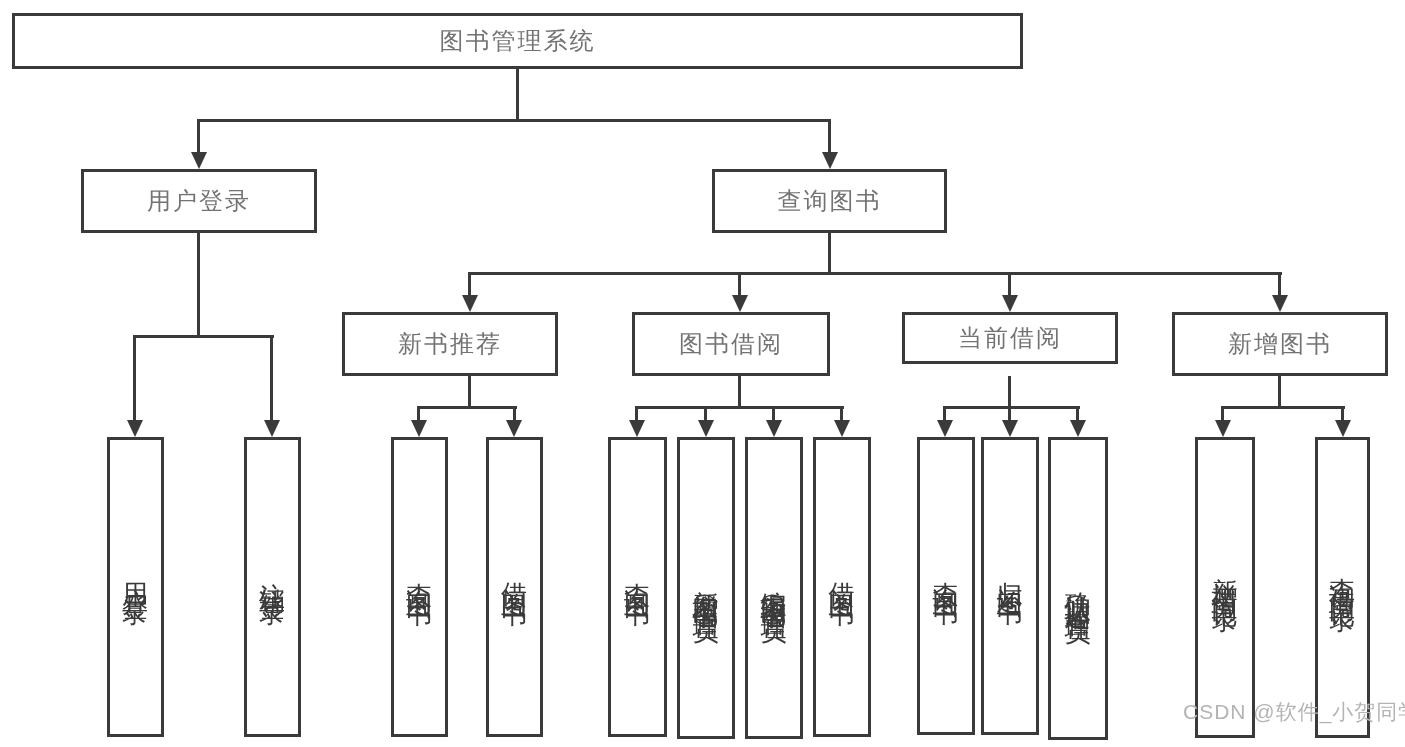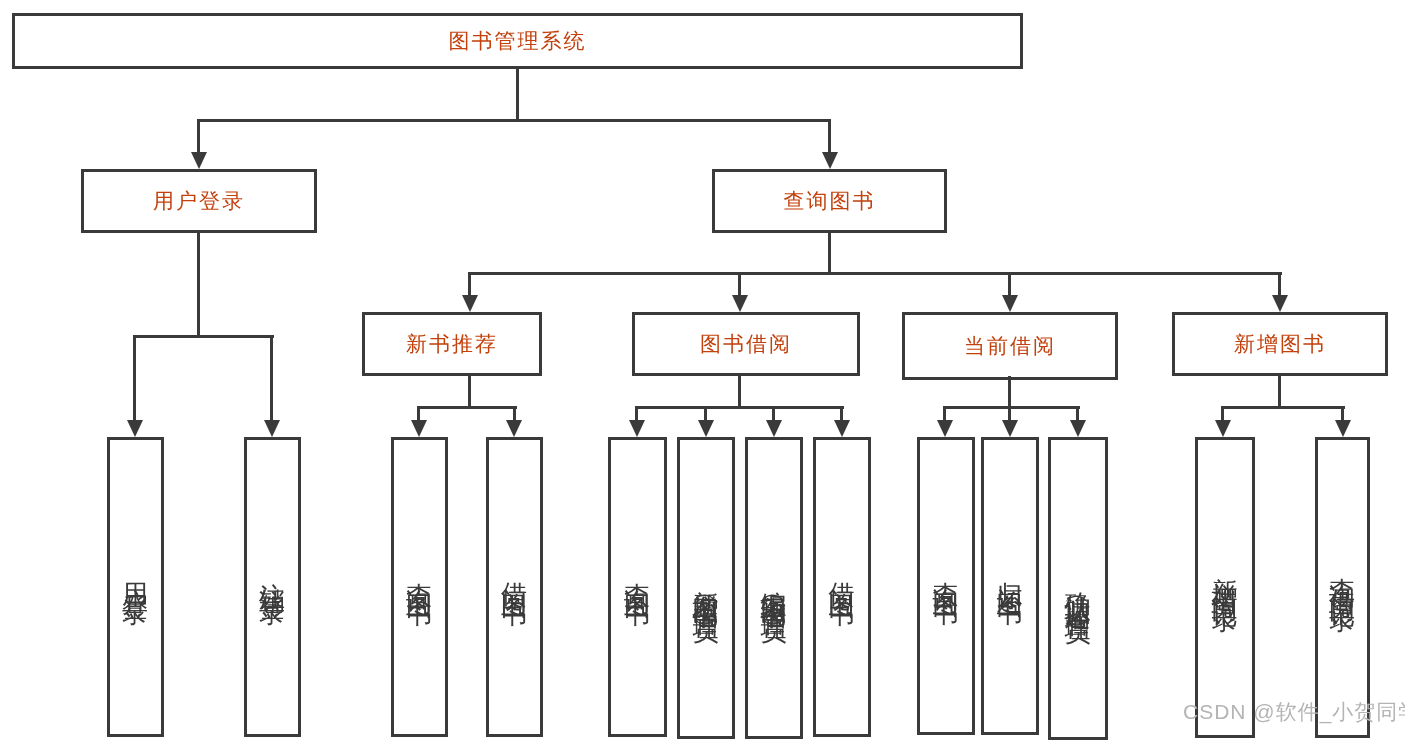--- a/index.html
+++ b/index.html
@@ -7,21 +7,21 @@
     width:1405px;height:747px;position:relative;overflow:hidden;
     background:#ffffff;
     font-family:"Liberation Sans","DejaVu Sans",sans-serif;
     color:#333333;
   }
   .box{
     position:absolute;box-sizing:border-box;
     border:3px solid #3a3a3a;background:#ffffff;
     display:flex;align-items:center;justify-content:center;
   }
-  .hlabel{font-size:21px;letter-spacing:2px;color:#c2410c;white-space:nowrap}
+  .hlabel{font-size:24px;letter-spacing:2px;color:#737373;white-space:nowrap}
   .leaf .vlabel{
     writing-mode:vertical-rl;text-orientation:mixed;
     font-size:26px;line-height:1;letter-spacing:6px;
     color:#3a3a3a;padding-bottom:26px;
   }
   .leaf.fill .vlabel{padding-bottom:0;letter-spacing:4px}
   .vline{position:absolute;width:3px;background:#3a3a3a}
   .hline{position:absolute;height:3px;background:#3a3a3a}
   .arrow{
     position:absolute;width:0;height:0;
@@ -41,29 +41,29 @@
 </div>
 
 <div class="box" style="left:81px;top:169px;width:236px;height:64px">
   <span class="hlabel">用户登录</span>
 </div>
 
 <div class="box" style="left:712px;top:169px;width:235px;height:64px">
   <span class="hlabel">查询图书</span>
 </div>
 
-<div class="box" style="left:362px;top:312px;width:180px;height:64px">
+<div class="box" style="left:342px;top:312px;width:216px;height:64px">
   <span class="hlabel">新书推荐</span>
 </div>
 
-<div class="box" style="left:632px;top:312px;width:228px;height:64px">
+<div class="box" style="left:632px;top:312px;width:198px;height:64px">
   <span class="hlabel">图书借阅</span>
 </div>
 
-<div class="box" style="left:902px;top:312px;width:216px;height:68px">
+<div class="box" style="left:902px;top:312px;width:216px;height:52px">
   <span class="hlabel">当前借阅</span>
 </div>
 
 <div class="box" style="left:1172px;top:312px;width:216px;height:64px">
   <span class="hlabel">新增图书</span>
 </div>
 
 <div class="box leaf" style="left:107px;top:437px;width:57px;height:300px">
   <span class="vlabel">用户登录</span>
 </div>

